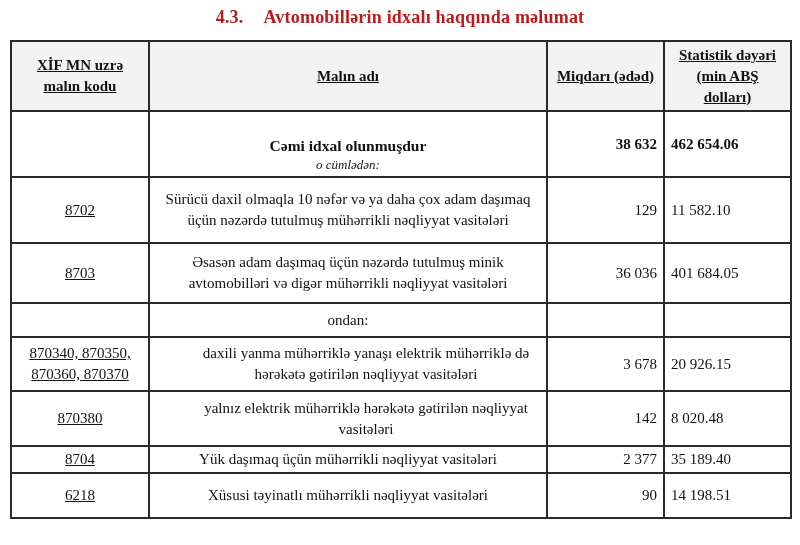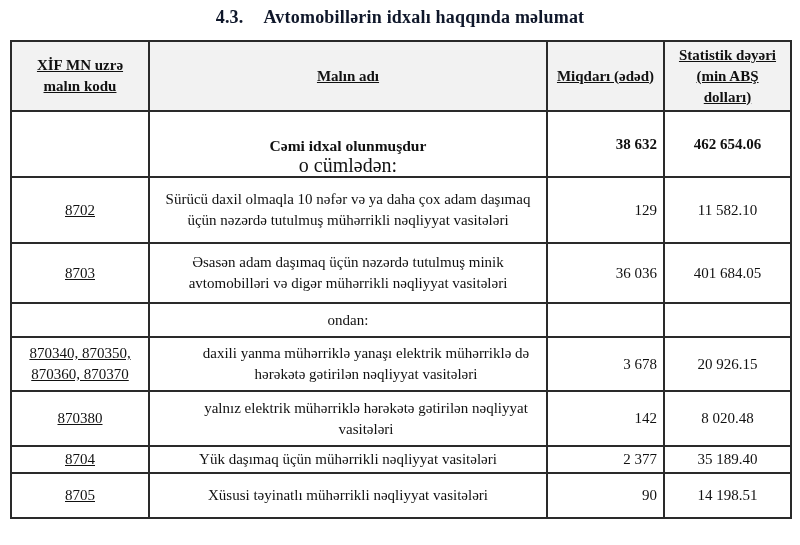--- a/index.html
+++ b/index.html
@@ -15,21 +15,21 @@
   .page {
     width: 800px;
     height: 545px;
     position: relative;
   }
   .doc-title {
     padding-top: 7px;
     text-align: center;
     font-weight: bold;
     font-size: 18px;
-    color: #0f172a;
+    color: #b91c1c;
     letter-spacing: 0.2px;
   }
   .doc-title .num {
     display: inline-block;
     margin-right: 20px;
   }
   table.import-table {
     border-collapse: collapse;
     table-layout: fixed;
     width: 780px;
@@ -74,27 +74,27 @@
   td.cell-name {
     text-align: center;
     padding: 2px 10px 2px 10px;
   }
   td.cell-qty {
     text-align: right;
     padding-right: 24px;
     margin-top: 12px;
   }
   td.cell-value {
-    text-align: center;
+    text-align: left;
     padding-right: 13px;
   }
 
   tr.row-total td.cell-name { text-align: center; }
   tr.row-total .name-main   { font-weight: bold; font-size: 15.5px; margin-top: 21px; }
-  tr.row-total .name-sub    { font-size: 20px; line-height: 18px; }
+  tr.row-total .name-sub    { font-style: italic; font-size: 13px; line-height: 18px; }
   tr.row-total td.cell-qty,
   tr.row-total td.cell-value { font-weight: bold; }
 
   tr.row-center td.cell-name { text-align: center; }
 
   tr.row-indent td.cell-name { padding-left: 42px; }
 
   .name-sub:empty { display: none; }
 </style>
 </head>
@@ -179,21 +179,21 @@
         <tr>
       <td class="cell-code">8704</td>
       <td class="cell-name">
         <div class="name-main">Yük daşımaq üçün mühərrikli nəqliyyat vasitələri</div>
 
       </td>
       <td class="cell-qty">2 377</td>
       <td class="cell-value">35 189.40</td>
     </tr>
         <tr>
-      <td class="cell-code">8705</td>
+      <td class="cell-code">6218</td>
       <td class="cell-name">
         <div class="name-main">Xüsusi təyinatlı mühərrikli nəqliyyat vasitələri</div>
 
       </td>
       <td class="cell-qty">90</td>
       <td class="cell-value">14 198.51</td>
     </tr>
       </tbody>
   </table>
 

